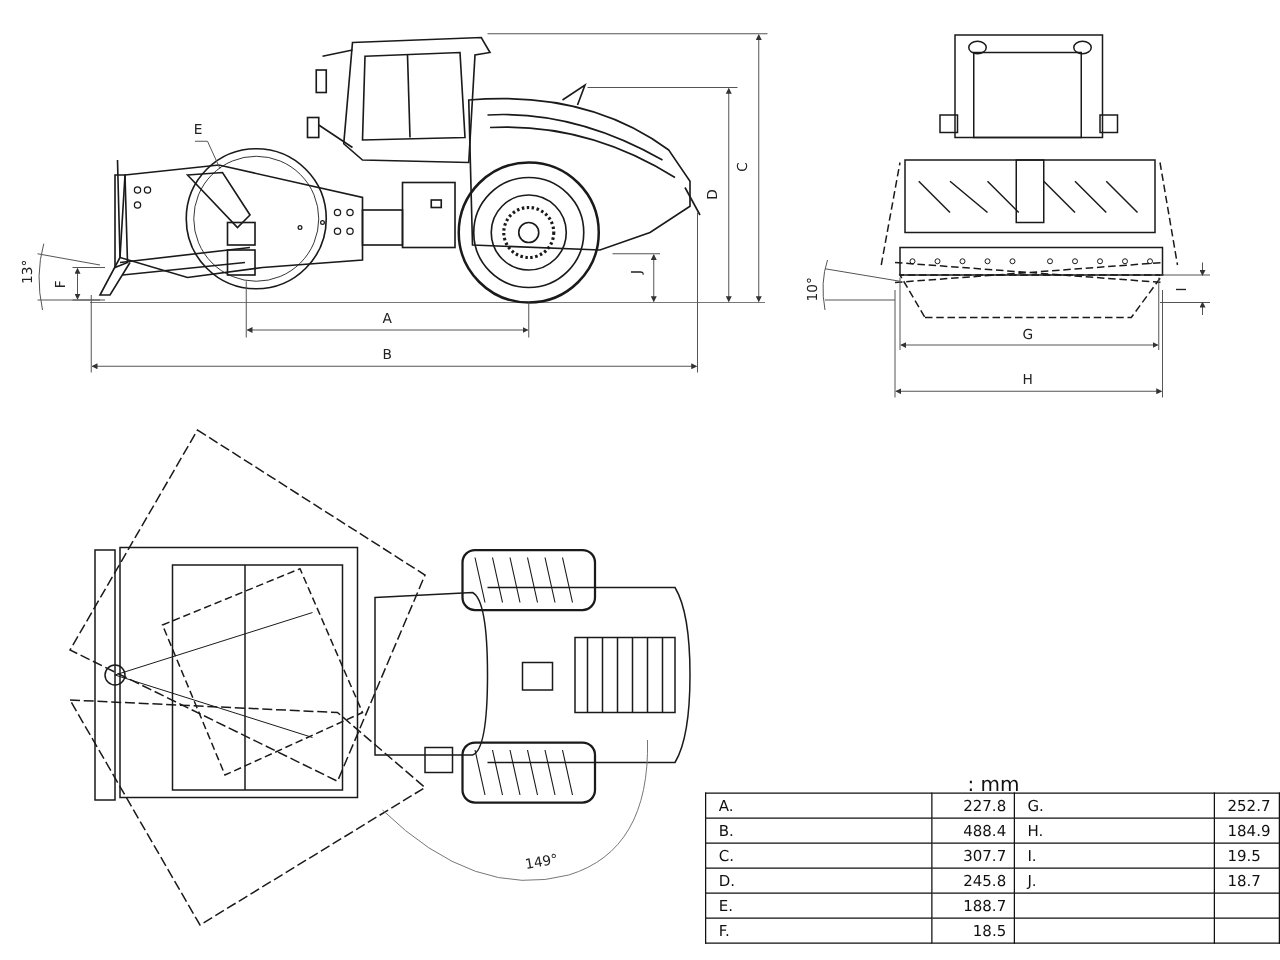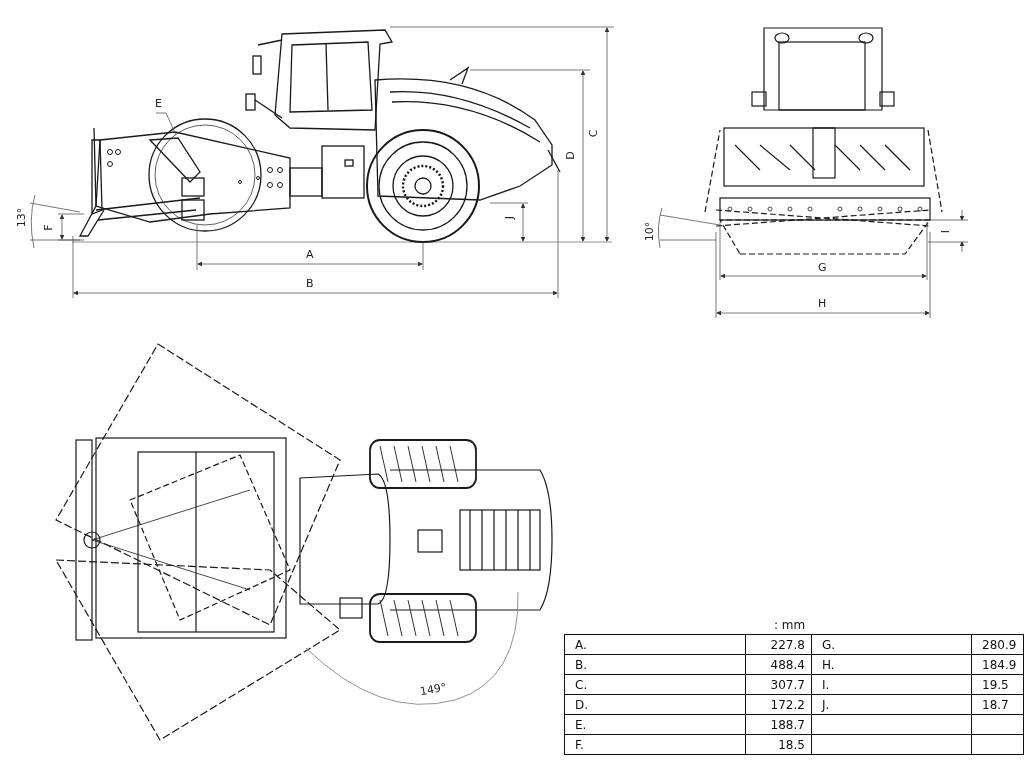--- a/index.html
+++ b/index.html
@@ -1,19 +1,19 @@
 <!DOCTYPE html>
 <html><head>
 <meta charset="utf-8">
 <style>
   html,body{margin:0;padding:0;background:#fff;}
   body{width:1024px;height:768px;position:relative;overflow:hidden;font-family:"DejaVu Sans",sans-serif;color:#111;}
   svg.draw{position:absolute;left:0;top:0;}
   .lbl{position:absolute;font-size:11px;color:#222;line-height:1;}
-  .unit{position:absolute;left:774px;top:618px;font-size:12px;color:#111;}
+  .unit{position:absolute;left:774px;top:618px;font-size:16px;color:#111;}
   table.spec{position:absolute;left:564px;top:634px;border-collapse:collapse;font-size:12px;}
   table.spec td{border:1.5px solid #111;height:20px;padding:0 6px 0 10px;box-sizing:border-box;}
   td.k1{width:186px;} td.v1{width:66px;text-align:right;padding-right:4px;}
   td.k2{width:164px;} td.v2{width:52px;padding-left:4px;}
 </style>
 </head>
 <body>
 
 <svg class="draw" width="1024" height="768" viewBox="0 0 1024 768">
   <defs>
@@ -197,37 +197,37 @@
 
 <div class="lbl" style="left:420px;top:684px;transform:rotate(-10deg);">149°</div>
 
 <div class="unit">: mm</div>
 <table class="spec">
   <tbody>
     <tr>
       <td class="k1">A.</td>
       <td class="v1">227.8</td>
       <td class="k2">G.</td>
-      <td class="v2">280.9</td>
+      <td class="v2">252.7</td>
     </tr>
     <tr>
       <td class="k1">B.</td>
       <td class="v1">488.4</td>
       <td class="k2">H.</td>
       <td class="v2">184.9</td>
     </tr>
     <tr>
       <td class="k1">C.</td>
       <td class="v1">307.7</td>
       <td class="k2">I.</td>
       <td class="v2">19.5</td>
     </tr>
     <tr>
       <td class="k1">D.</td>
-      <td class="v1">172.2</td>
+      <td class="v1">245.8</td>
       <td class="k2">J.</td>
       <td class="v2">18.7</td>
     </tr>
     <tr>
       <td class="k1">E.</td>
       <td class="v1">188.7</td>
       <td class="k2"></td>
       <td class="v2"></td>
     </tr>
     <tr>

